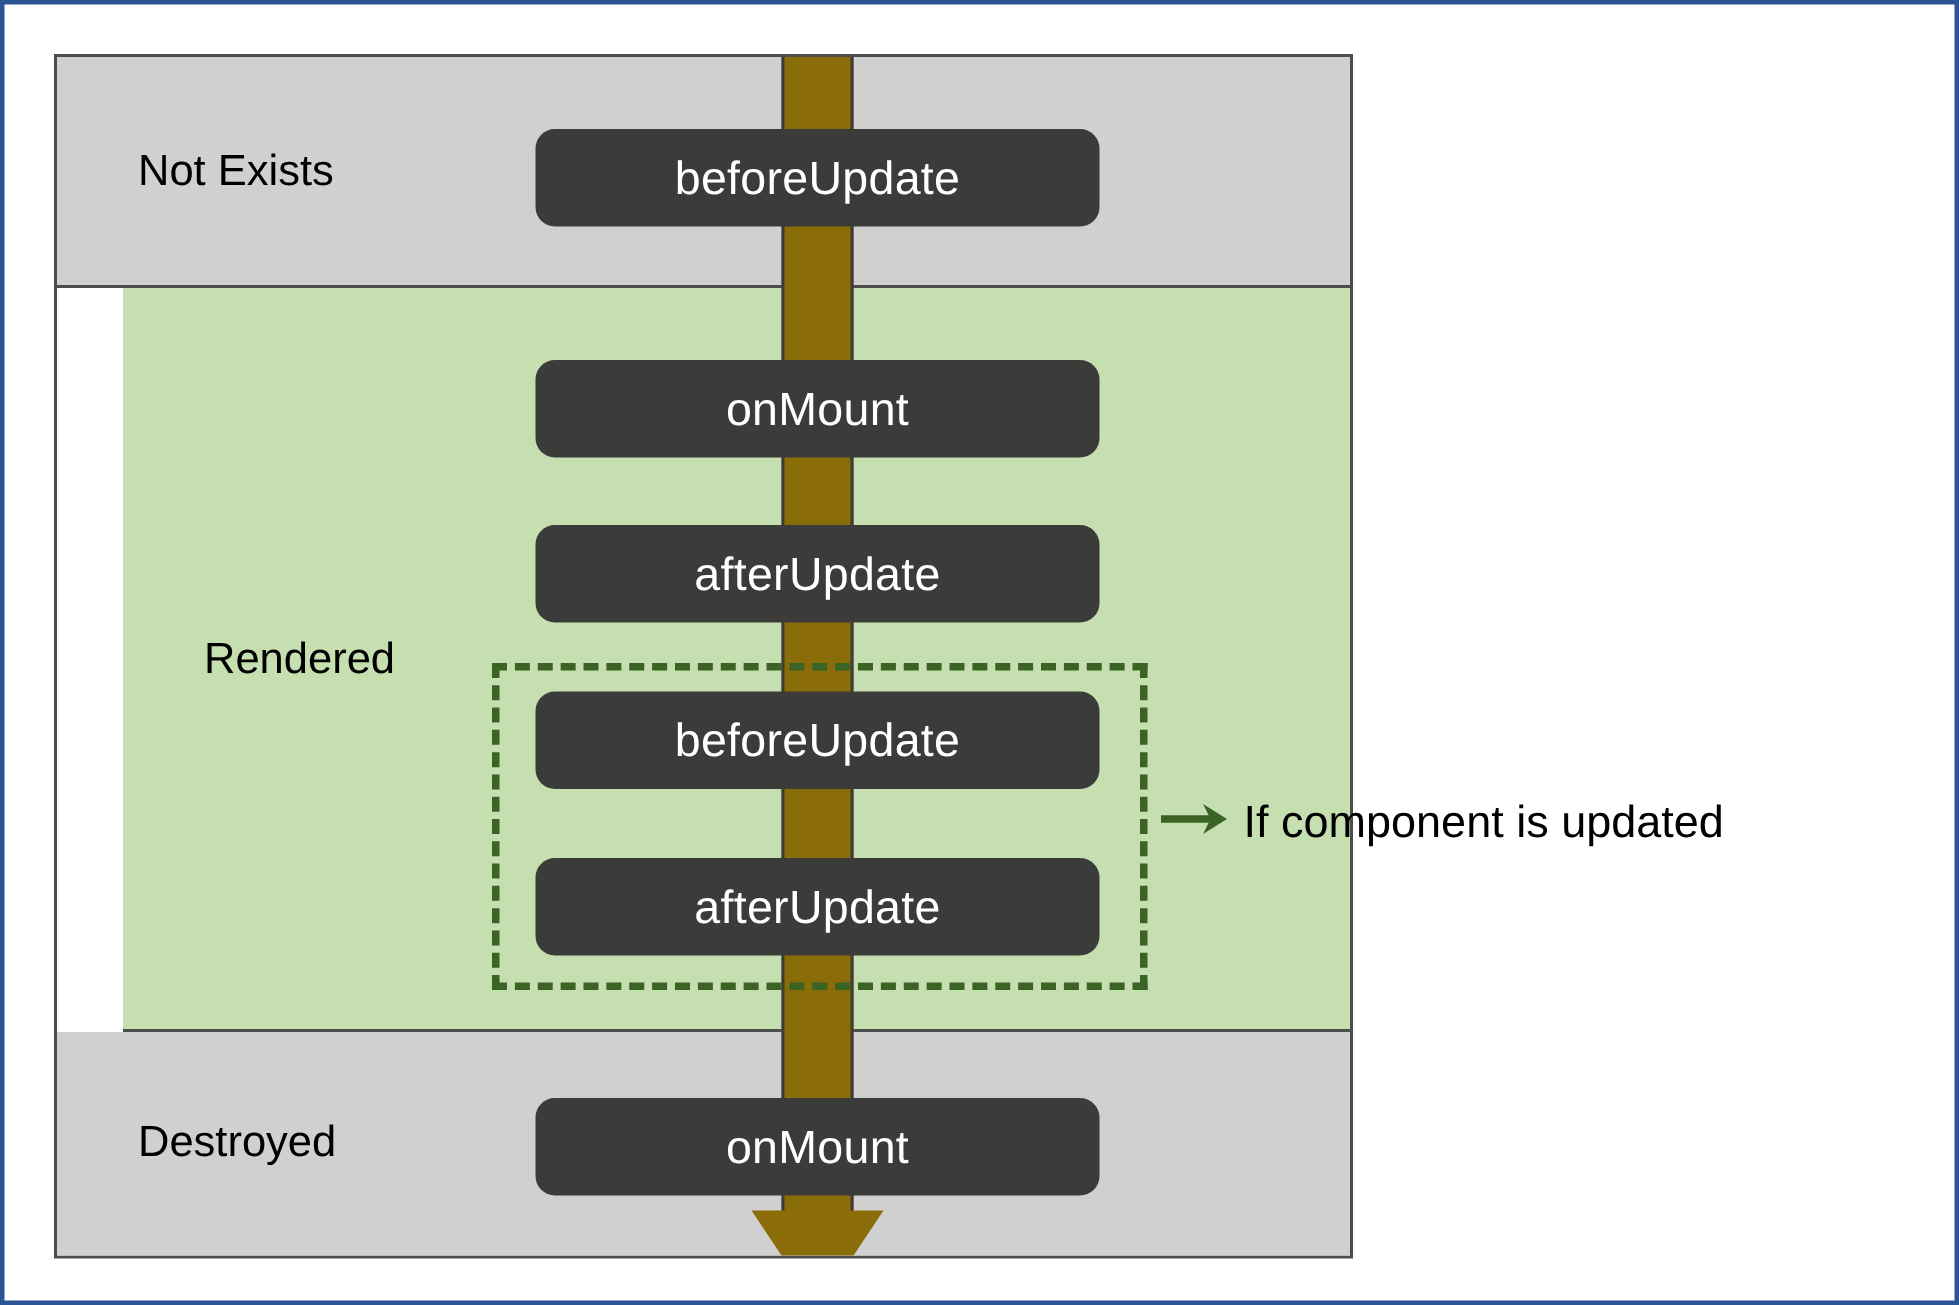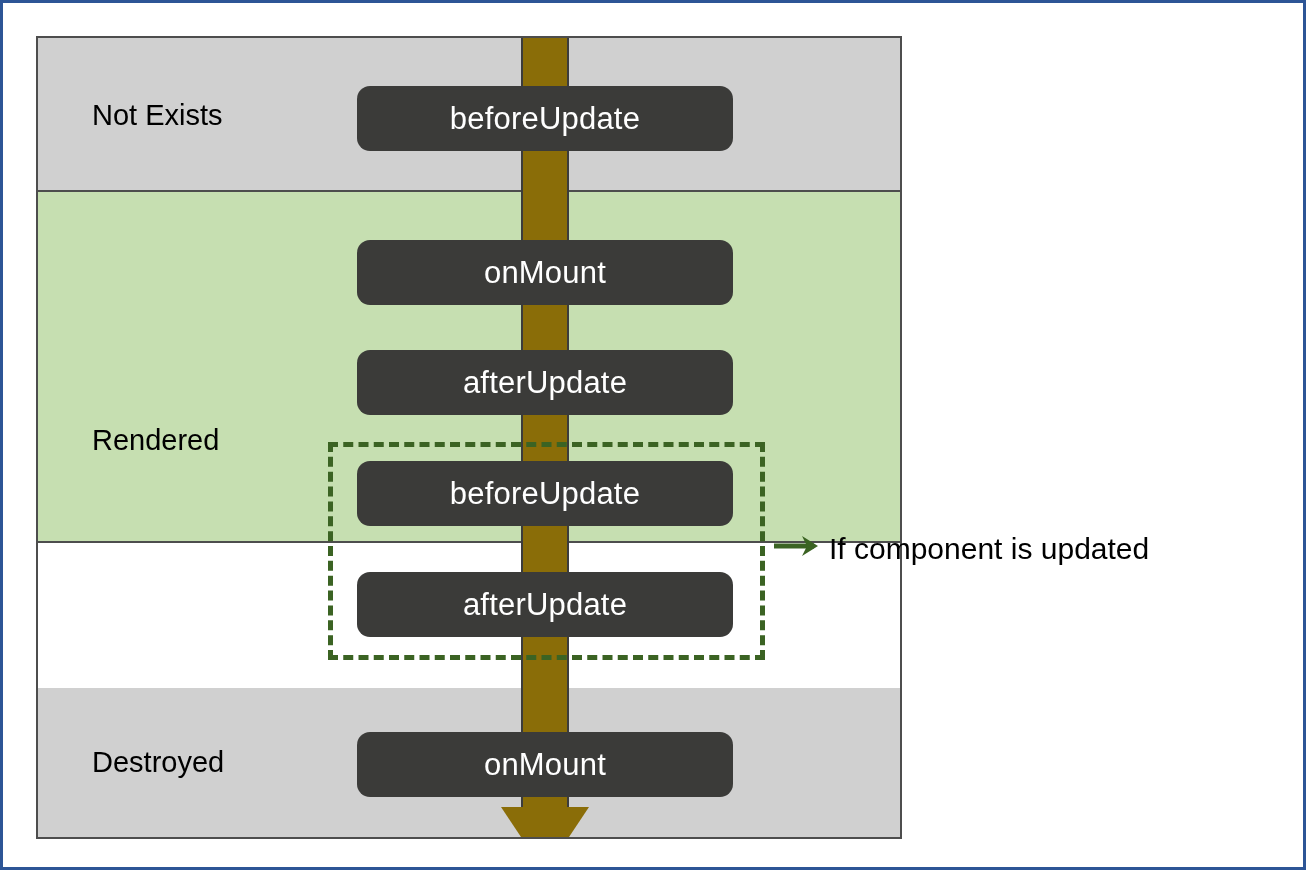--- a/index.html
+++ b/index.html
@@ -128,21 +128,21 @@
 <body>
 
 <div id="canvas">
 
   <div class="panel">
 
     <div class="band band-sep-bottom" style="top:0px; height:154px; background:#d0d0d0;">
       <div class="band-label" style="top:77px;">Not Exists</div>
     </div>
 
-    <div class="band band-sep-bottom" style="top:154px; height:351px; background:#c6dfb1;">
+    <div class="band band-sep-bottom" style="top:154px; height:496px; background:#c6dfb1;margin-left:44px;">
       <div class="band-label" style="top:248px;">Rendered</div>
     </div>
 
     <div class="band" style="top:650px; height:187px; background:#d0d0d0;">
       <div class="band-label" style="top:74px;">Destroyed</div>
     </div>
 
     <div class="spine" style="left:483px; top:0px; width:48px; height:770px;"></div>
     <div class="arrow-head" style="left:463px; top:769px;">
       <div class="arrow-head-edge"></div>

